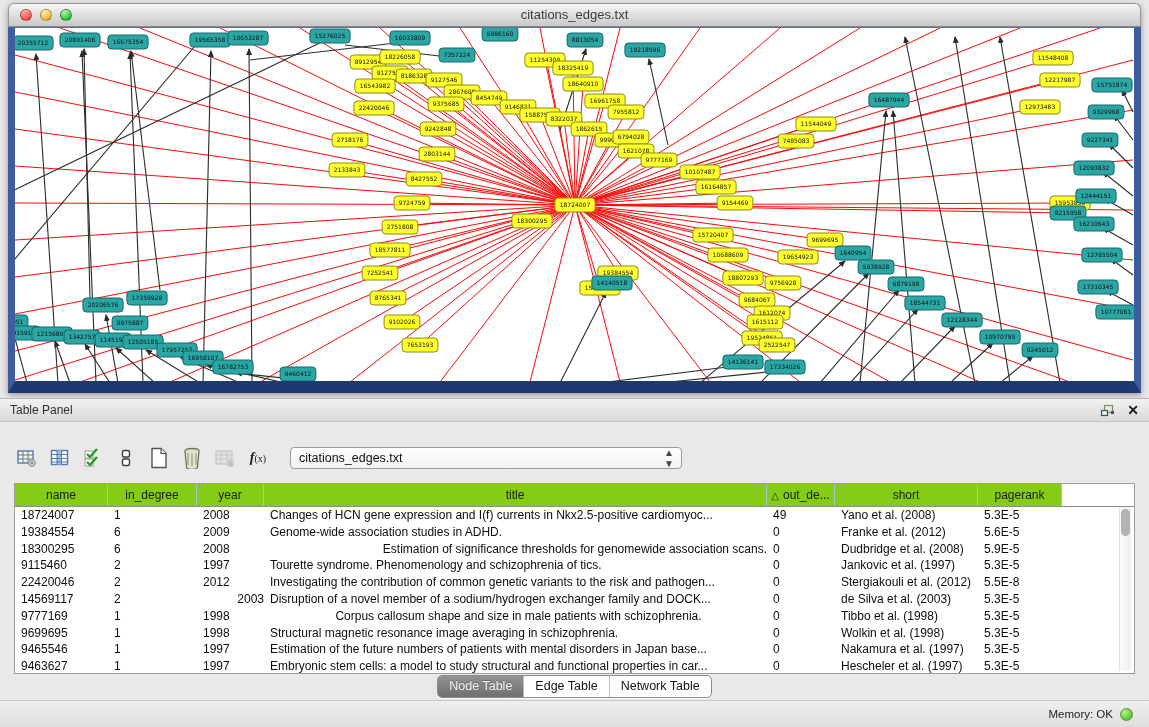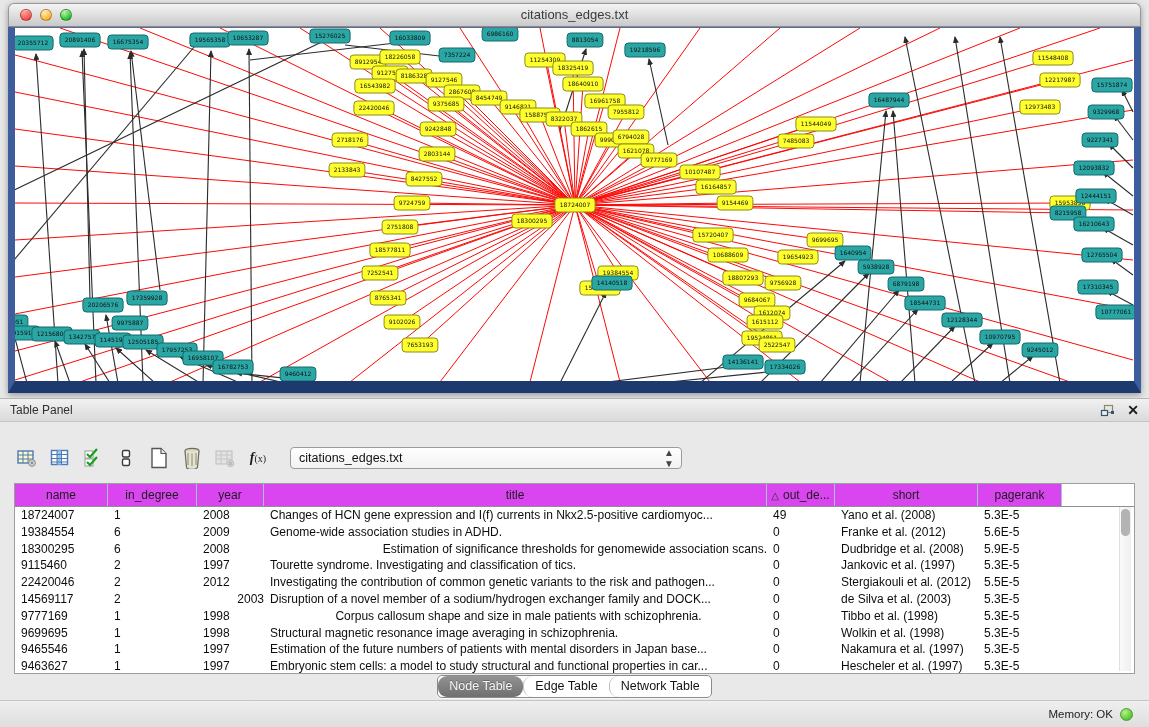--- a/index.html
+++ b/index.html
@@ -61,21 +61,21 @@
     display:flex;align-items:center;justify-content:space-between;
     padding:0 8px;font-size:12.5px;color:#111;
   }
   .spin-arrows{font-size:10px;color:#444;letter-spacing:-1px;}
   .table-wrap{
     position:absolute;left:14px;top:84px;width:1121px;height:191px;
     background:#fff;border:1px solid #9d9d9d;box-sizing:border-box;overflow:hidden;
   }
   .thead{display:flex;height:22px;border-bottom:1px solid #8f8f8f;}
   .th{
-    background:#d946ef;border-right:1px solid #a4c3d4;box-sizing:border-box;
+    background:#84cc16;border-right:1px solid #a4c3d4;box-sizing:border-box;
     font-size:12px;color:#1c1c1c;display:flex;align-items:center;justify-content:center;
     white-space:nowrap;overflow:hidden;gap:4px;
   }
   .th-fill{flex:1;background:#fff;}
   .sort-glyph{font-size:10px;color:#333;}
   .trow{display:flex;height:16.8px;background:#fff;}
   .td{
     font-size:12px;color:#0d0d0d;box-sizing:border-box;padding:0 0 0 6px;
     white-space:nowrap;overflow:hidden;line-height:16.8px;
   }
@@ -90,21 +90,21 @@
   .tabs-bar{
     position:absolute;left:0;top:276px;width:1149px;height:26px;
     display:flex;justify-content:center;align-items:flex-start;
   }
   .segmented{
     display:flex;height:21px;border:1px solid #8b8b8b;border-radius:5px;
     overflow:hidden;background:#fff;box-shadow:0 1px 0 rgba(255,255,255,.7);
   }
   .seg-btn{
     padding:0 11px;font-size:12.5px;line-height:21px;color:#141414;
-    border-left:1px solid #bdbdbd;cursor:default;white-space:nowrap;border-radius:9px;
+    border-left:1px solid #bdbdbd;cursor:default;white-space:nowrap;
   }
   .seg-btn:first-child{border-left:none;}
   .seg-btn.selected{
     background:linear-gradient(#939393,#6f6f6f);color:#f5f5f5;
     text-shadow:0 -1px 0 rgba(0,0,0,.25);
   }
   
   #status-bar{
     position:absolute;left:0;top:700px;width:1149px;height:27px;
     background:linear-gradient(#efefef,#dedede);border-top:1px solid #c6c6c6;
@@ -835,33 +835,33 @@
           <div class="td" style="width: 67px;">2008</div>
           <div class="td" style="width: 503px; text-align: right;">Estimation of significance thresholds for genomewide association scans.</div>
           <div class="td" style="width: 68px;">0</div>
           <div class="td" style="width: 143px;">Dudbridge et al. (2008)</div>
           <div class="td" style="width: 84px;">5.9E-5</div>
         </div>
         <div class="trow">
           <div class="td" style="width: 93px;">9115460</div>
           <div class="td" style="width: 89px;">2</div>
           <div class="td" style="width: 67px;">1997</div>
-          <div class="td" style="width: 503px;">Tourette syndrome. Investigating and classification of tics.</div>
+          <div class="td" style="width: 503px;">Tourette syndrome. Phenomenology and schizophrenia of tics.</div>
           <div class="td" style="width: 68px;">0</div>
           <div class="td" style="width: 143px;">Jankovic et al. (1997)</div>
           <div class="td" style="width: 84px;">5.3E-5</div>
         </div>
         <div class="trow">
           <div class="td" style="width: 93px;">22420046</div>
           <div class="td" style="width: 89px;">2</div>
           <div class="td" style="width: 67px;">2012</div>
           <div class="td" style="width: 503px;">Investigating the contribution of common genetic variants to the risk and pathogen...</div>
           <div class="td" style="width: 68px;">0</div>
           <div class="td" style="width: 143px;">Stergiakouli et al. (2012)</div>
-          <div class="td" style="width: 84px;">5.5E-5</div>
+          <div class="td" style="width: 84px;">5.5E-8</div>
         </div>
         <div class="trow">
           <div class="td" style="width: 93px;">14569117</div>
           <div class="td" style="width: 89px;">2</div>
           <div class="td" style="width: 67px; text-align: right;">2003</div>
           <div class="td" style="width: 503px;">Disruption of a novel member of a sodium/hydrogen exchanger family and DOCK...</div>
           <div class="td" style="width: 68px;">0</div>
           <div class="td" style="width: 143px;">de Silva et al. (2003)</div>
           <div class="td" style="width: 84px;">5.3E-5</div>
         </div>

